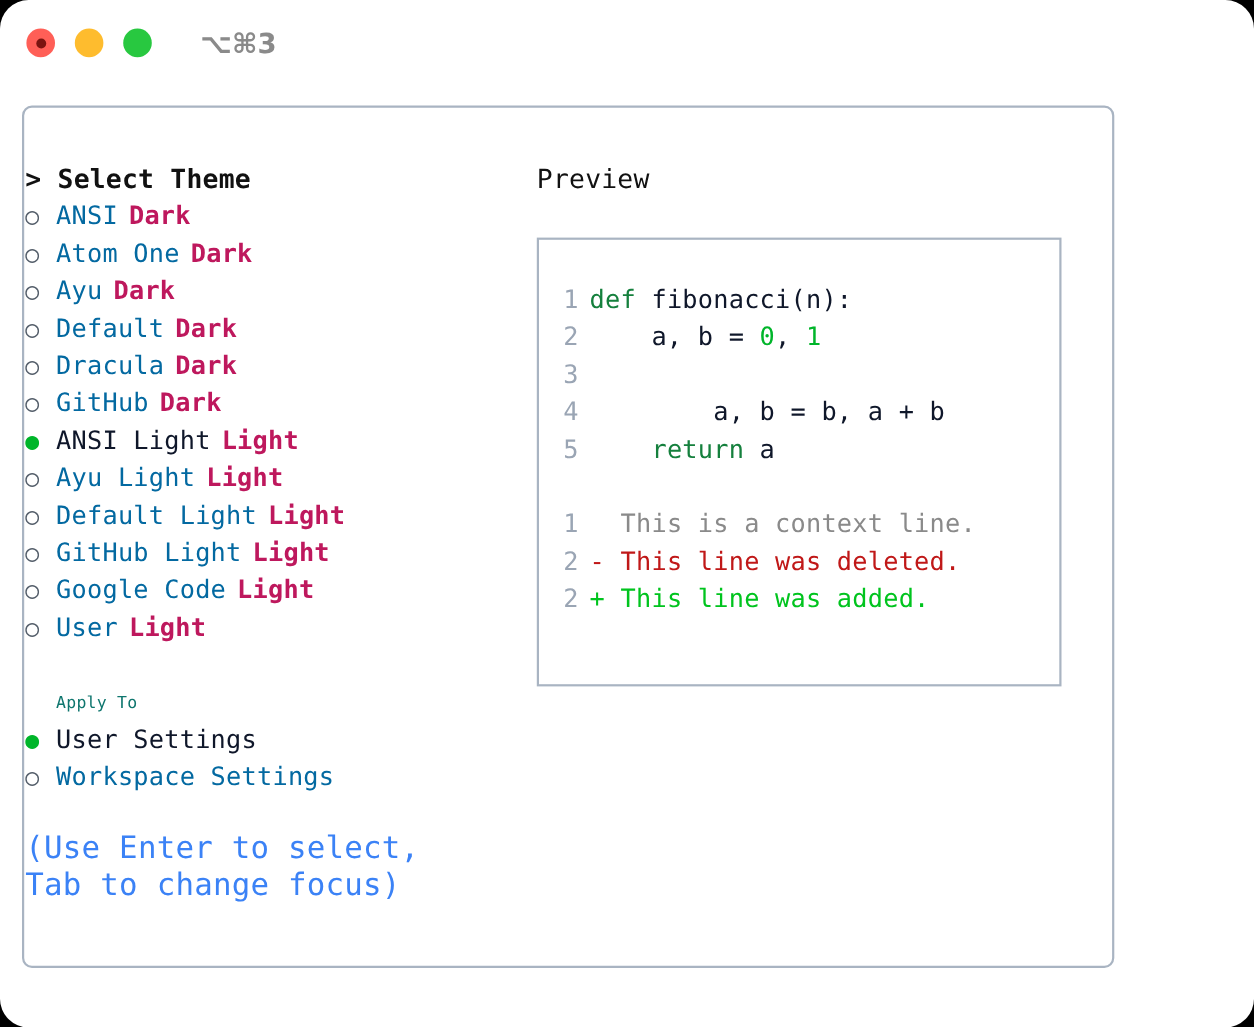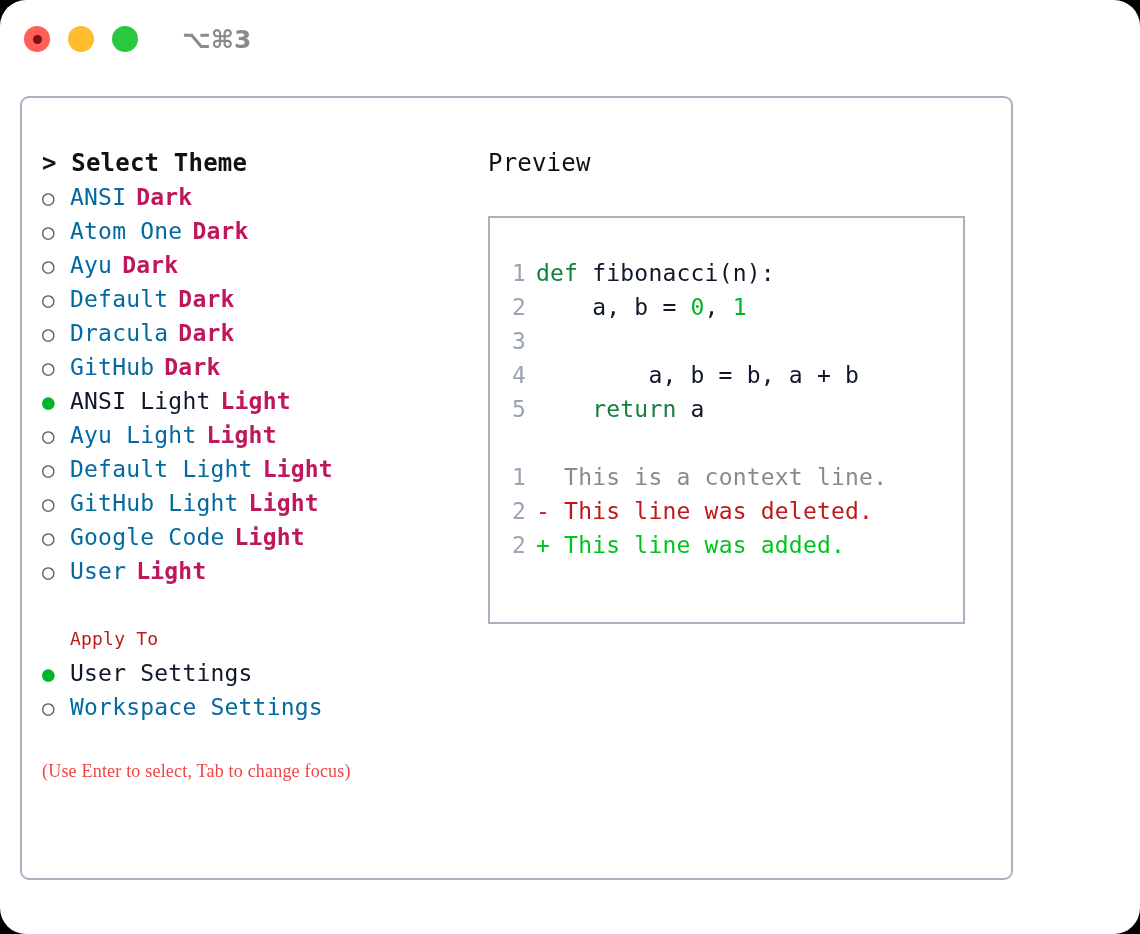--- a/index.html
+++ b/index.html
@@ -81,21 +81,21 @@
   .panel-inner {
     position: absolute;
     left: 0; top: 0;
     width: 100%; height: 100%;
     display: flex;
   }
 
   
   .left-col {
     width: 466px;
-    padding: 48px 0 0 20px;
+    padding: 48px 0 0 1px;
     box-sizing: border-box;
   }
 
   .list-header {
     font-size: 24px;
     font-weight: bold;
     color: #111111;
     line-height: 34px;
     white-space: pre;
     letter-spacing: 0.2px;
@@ -122,37 +122,36 @@
   .theme-row.selected .theme-name { color: #0f172a; }
   .theme-kind {
     color: #be185d;
     margin-left: 10px;
     font-weight: bold;
   }
 
   .spacer-row { height: 34px; }
 
   .apply-header {
-    font-size: 18px;
-    color: #b91c1c;
+    font-size: 15px;
+    color: #0f766e;
     line-height: 34px;
     height: 34px;
     padding-left: 28px;
     white-space: pre;
     letter-spacing: 0.2px;
   }
 
   .help-text {
     margin-top: 30px;
-    font-size: 18px;
-    color: #ef4444;
+    font-size: 28px;
+    color: #3b82f6;
     line-height: 34px;
     width: 410px;
     letter-spacing: 0.2px;
-    font-family: Liberation Serif, serif;
   }
 
   
   .right-col {
     flex: 1;
     padding: 48px 0 16px 0;
     box-sizing: border-box;
     position: relative;
   }
   .preview-title {

